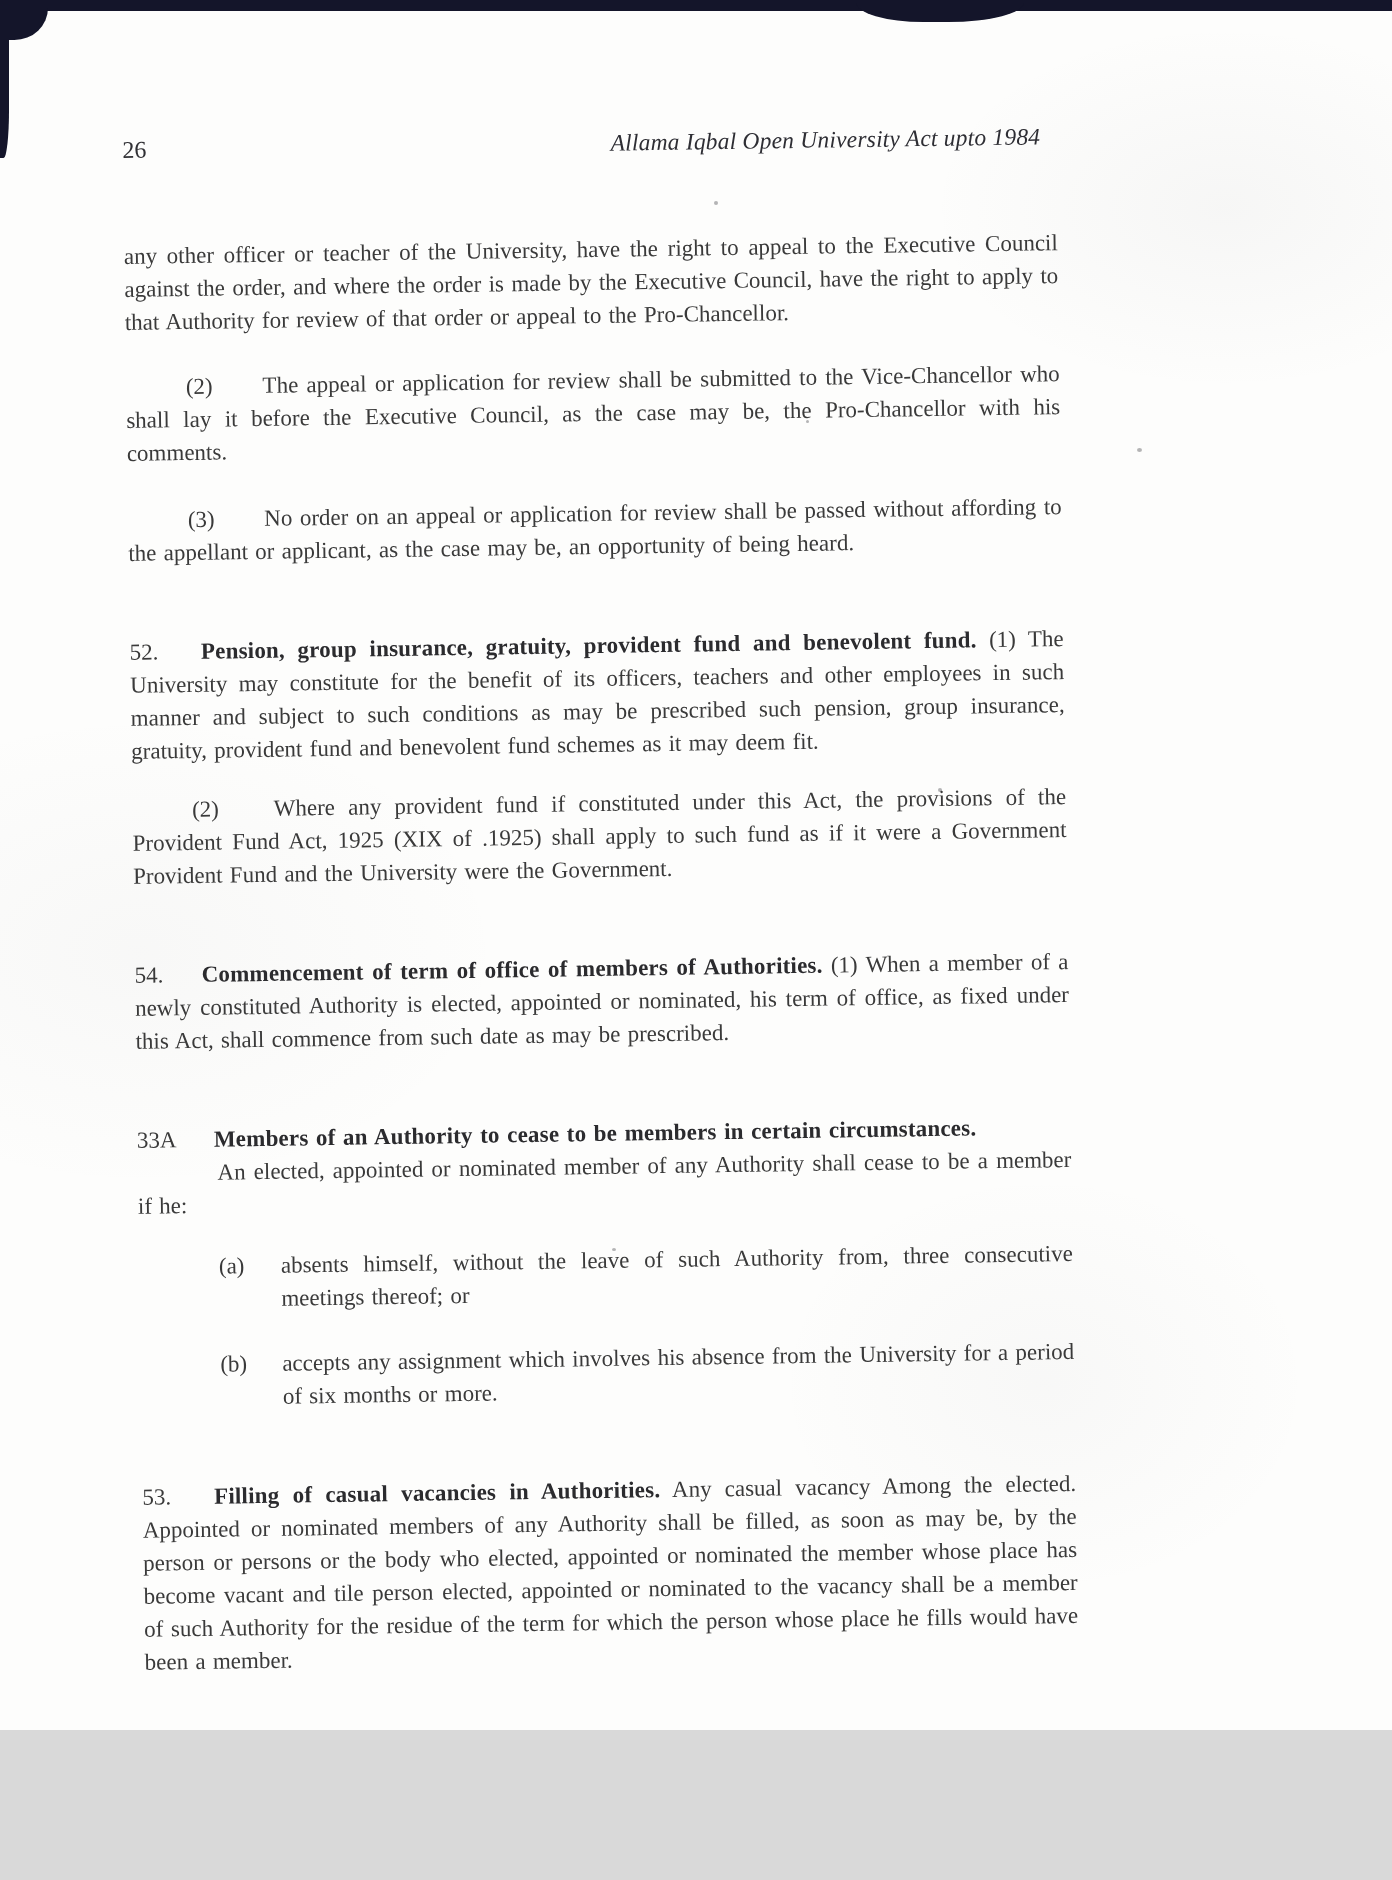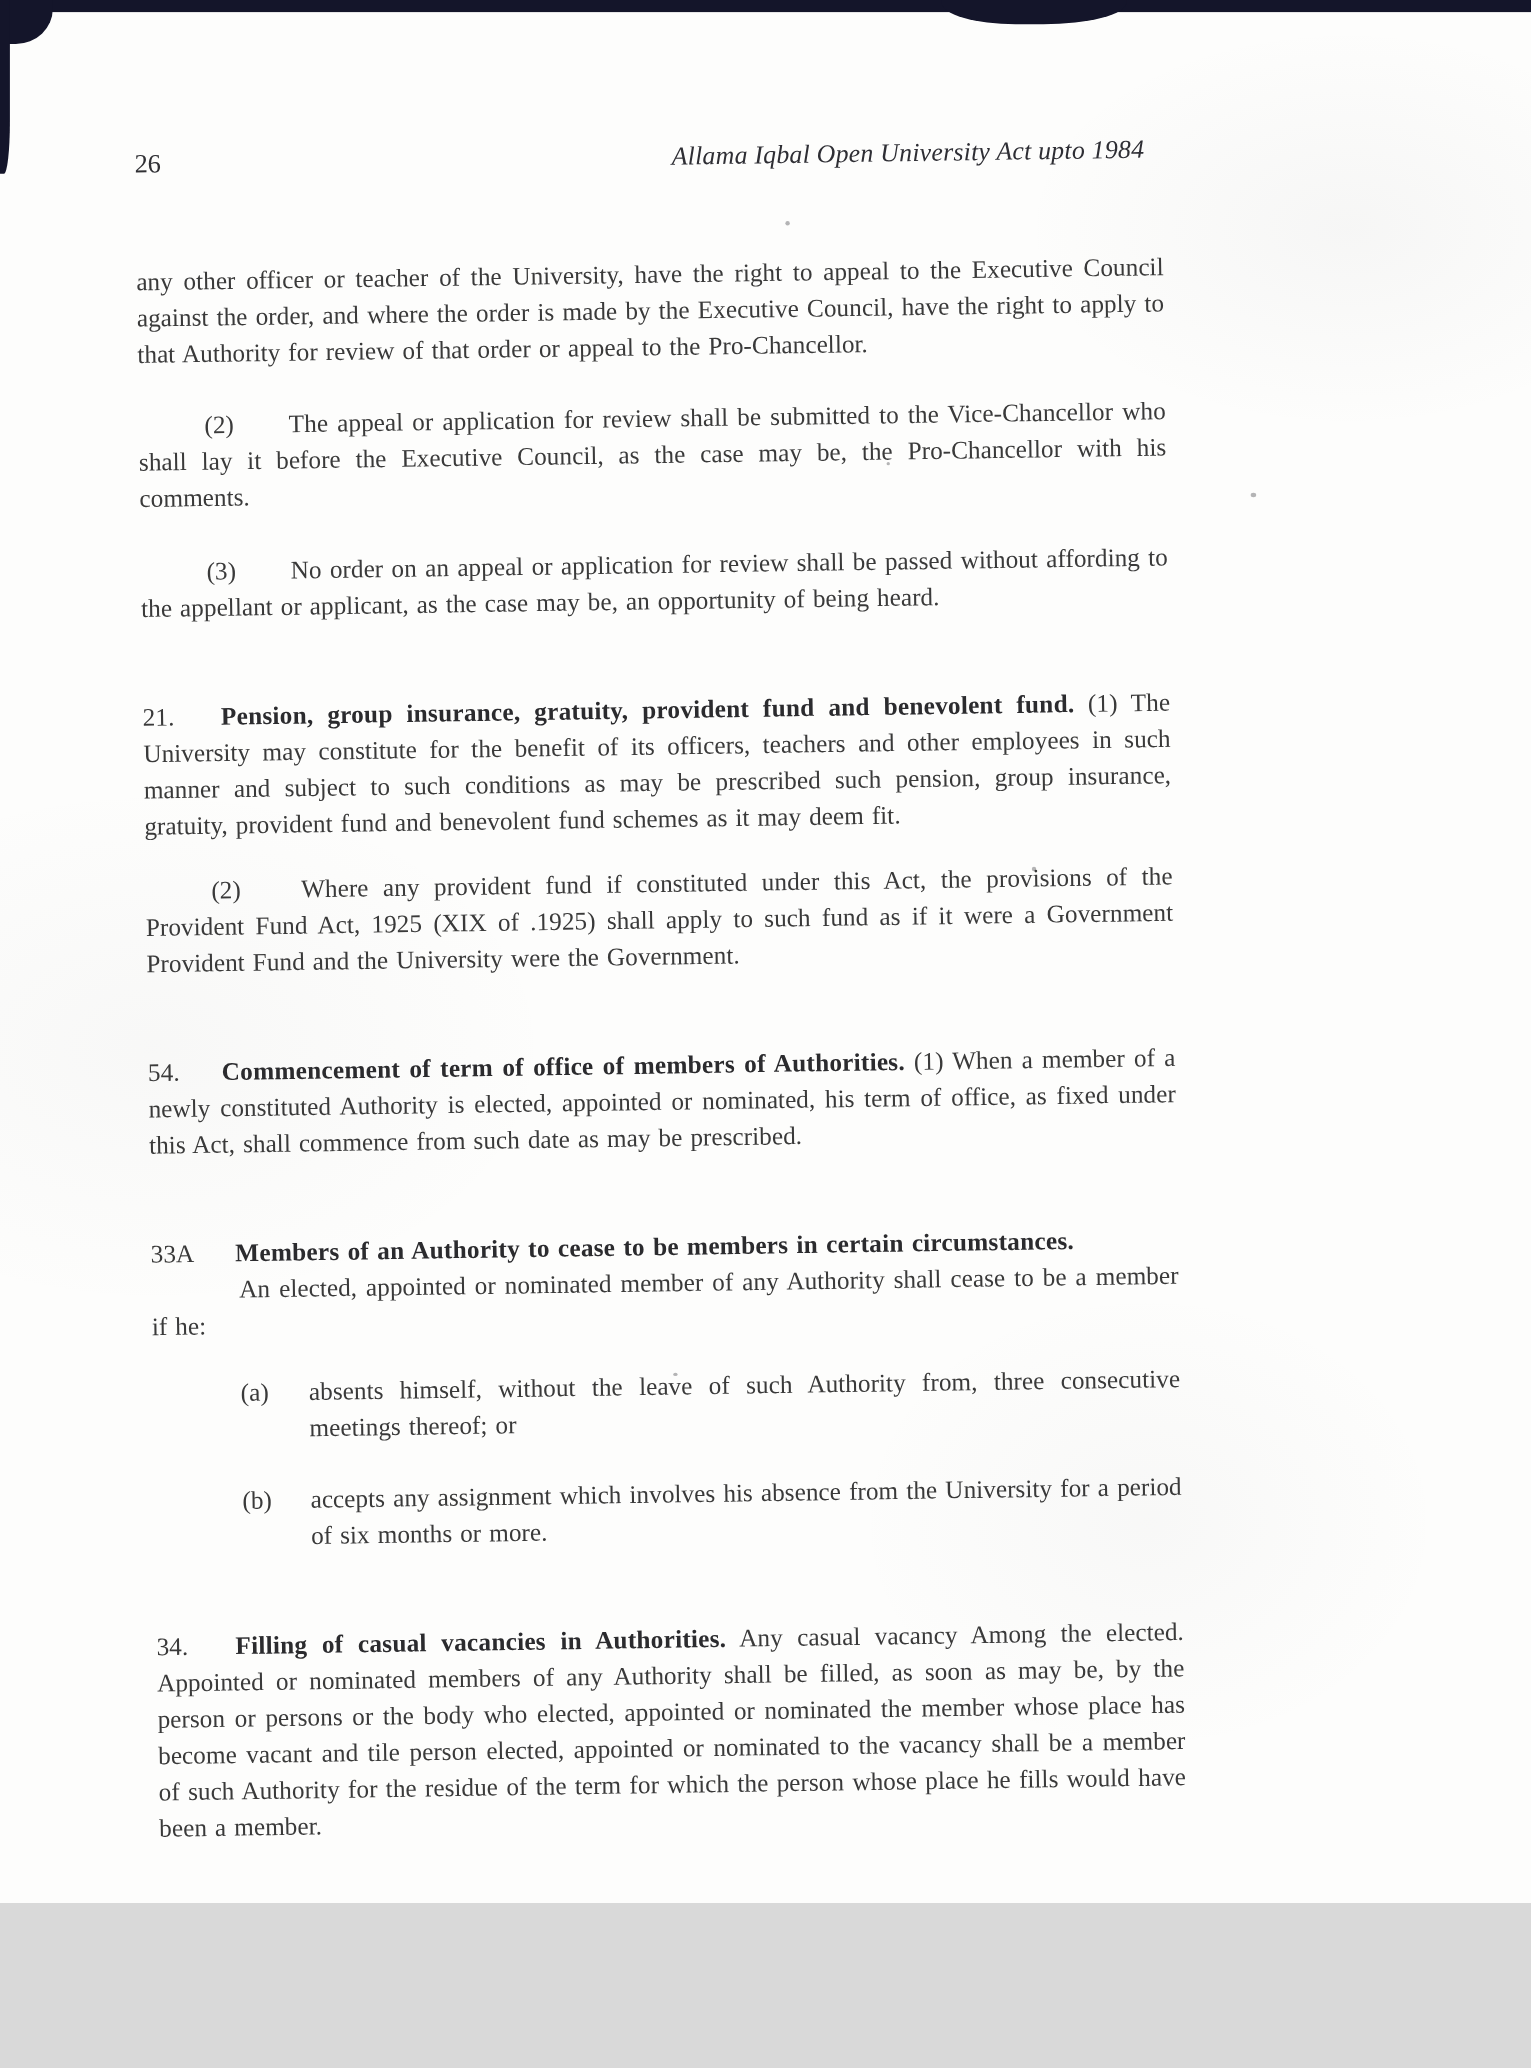--- a/index.html
+++ b/index.html
@@ -88,21 +88,21 @@
       <span class="pnum">(2)</span>
       <span>The appeal or application for review shall be submitted to the Vice-Chancellor who shall lay it before the Executive Council, as the case may be, the Pro-Chancellor with his comments.</span>
     </p>
 
     <p class="mt-34g indent">
       <span class="pnum">(3)</span>
       <span>No order on an appeal or application for review shall be passed without affording to the appellant or applicant, as the case may be, an opportunity of being heard.</span>
     </p>
 
     <p class="mt-sec">
-      <span class="secnum">21.</span>
+      <span class="secnum">52.</span>
       <span class="sectitle">Pension, group insurance, gratuity, provident fund and benevolent fund.</span>
       <span>(1) The University may constitute for the benefit of its officers, teachers and other employees in such manner and subject to such conditions as may be prescribed such pension, group insurance, gratuity, provident fund and benevolent fund schemes as it may deem fit.</span>
     </p>
 
     <p class="mt-26 indent">
       <span class="pnum">(2)</span>
       <span>Where any provident fund if constituted under this Act, the provisions of the Provident Fund Act, 1925 (XIX of .1925) shall apply to such fund as if it were a Government Provident Fund and the University were the Government.</span>
     </p>
 
     <p class="mt-sec">
@@ -120,19 +120,19 @@
     <div class="item mt-28">
       <span class="ilabel">(a)</span>
       <span class="itext">absents himself, without the leave of such Authority from, three consecutive meetings thereof; or</span>
     </div>
     <div class="item mt-32i">
       <span class="ilabel">(b)</span>
       <span class="itext">accepts any assignment which involves his absence from the University for a period of six months or more.</span>
     </div>
 
     <p class="mt-sec">
-      <span class="secnum">34.</span>
+      <span class="secnum">53.</span>
       <span class="sectitle">Filling of casual vacancies in Authorities.</span>
       <span>Any casual vacancy Among the elected. Appointed or nominated members of any Authority shall be filled, as soon as may be, by the person or persons or the body who elected, appointed or nominated the member whose place has become vacant and tile person elected, appointed or nominated to the vacancy shall be a member of such Authority for the residue of the term for which the person whose place he fills would have been a member.</span>
     </p>
 
   </div>
 </div>
 
 </body></html>

